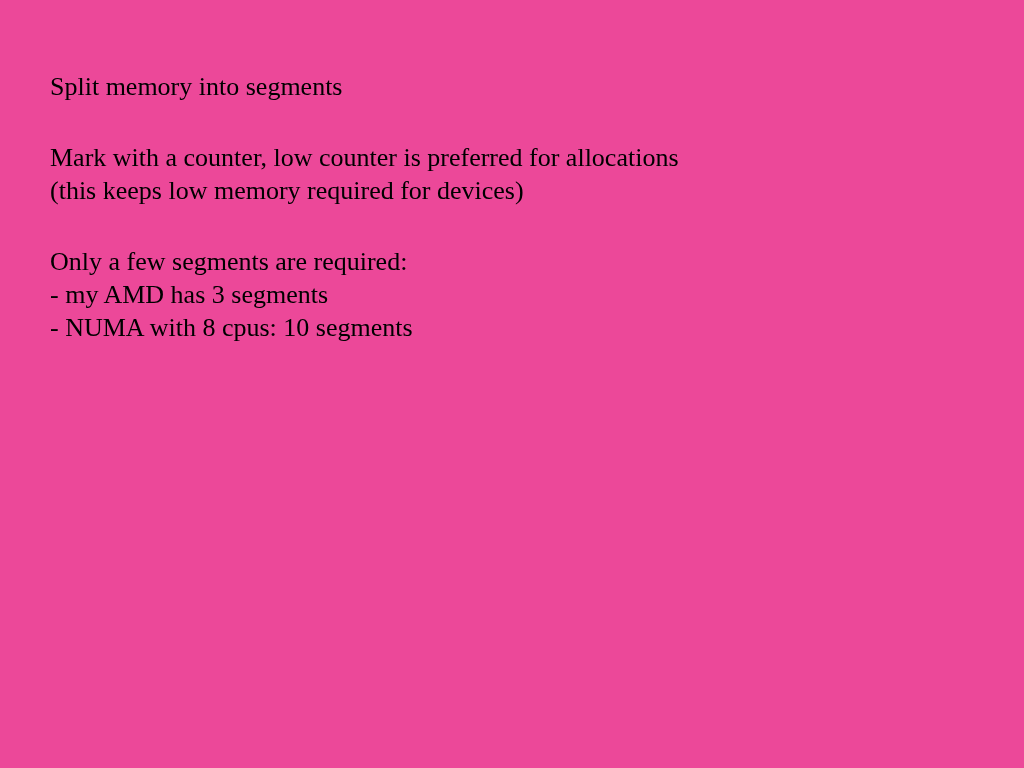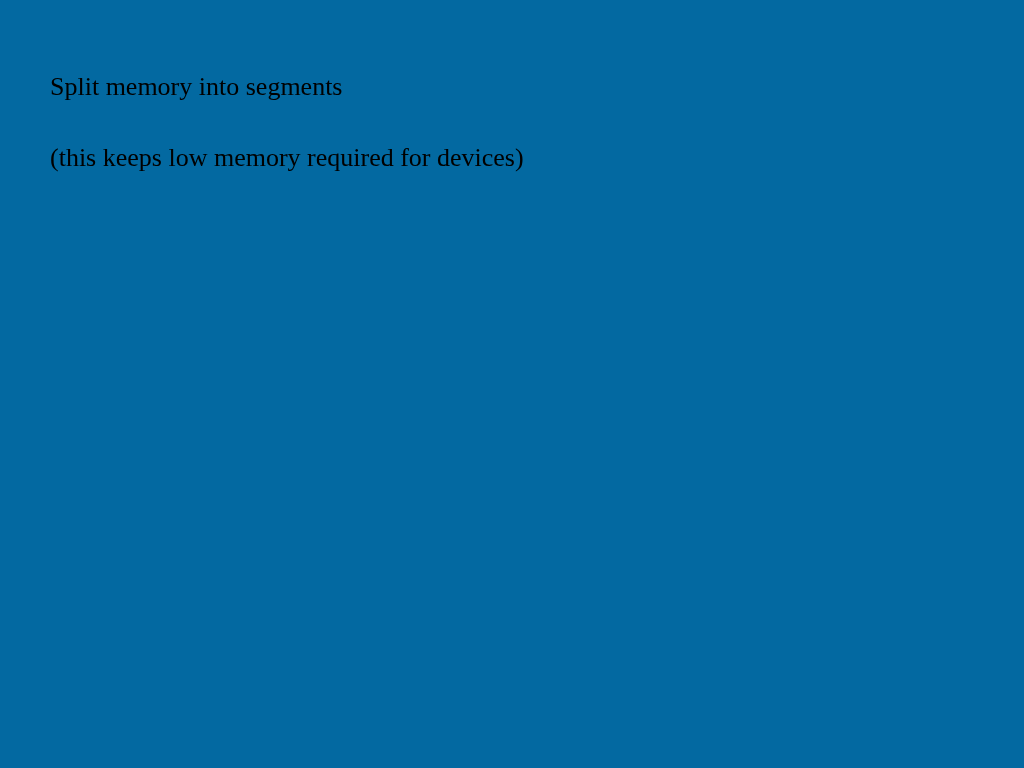--- a/index.html
+++ b/index.html
@@ -11,21 +11,21 @@
     height: 768px;
     background: #ffffff;
     font-family: "Liberation Serif", serif;
     color: #000000;
     overflow: hidden;
   }
   .slide {
     position: relative;
     width: 1024px;
     height: 768px;
-    background: #0369a1;
+    background: #ec4899;
   }
   .content {
     position: absolute;
     left: 50px;
     top: 70px;
     width: 920px;
   }
   .block {
     margin: 0 0 38px 0;
   }
@@ -44,18 +44,24 @@
 <body>
 
 <div class="slide">
   <div class="content">
 
     <div class="block">
       <div class="line">Split memory into segments</div>
     </div>
 
     <div class="block">
+      <div class="line">Mark with a counter, low counter is preferred for allocations</div>
       <div class="line">(this keeps low memory required for devices)</div>
     </div>
 
+    <div class="block">
+      <div class="line">Only a few segments are required:</div>
+      <div class="line">- my AMD has 3 segments</div>
+      <div class="line">- NUMA with 8 cpus: 10 segments</div>
+    </div>
 
   </div>
 </div>
 
 </body></html>

